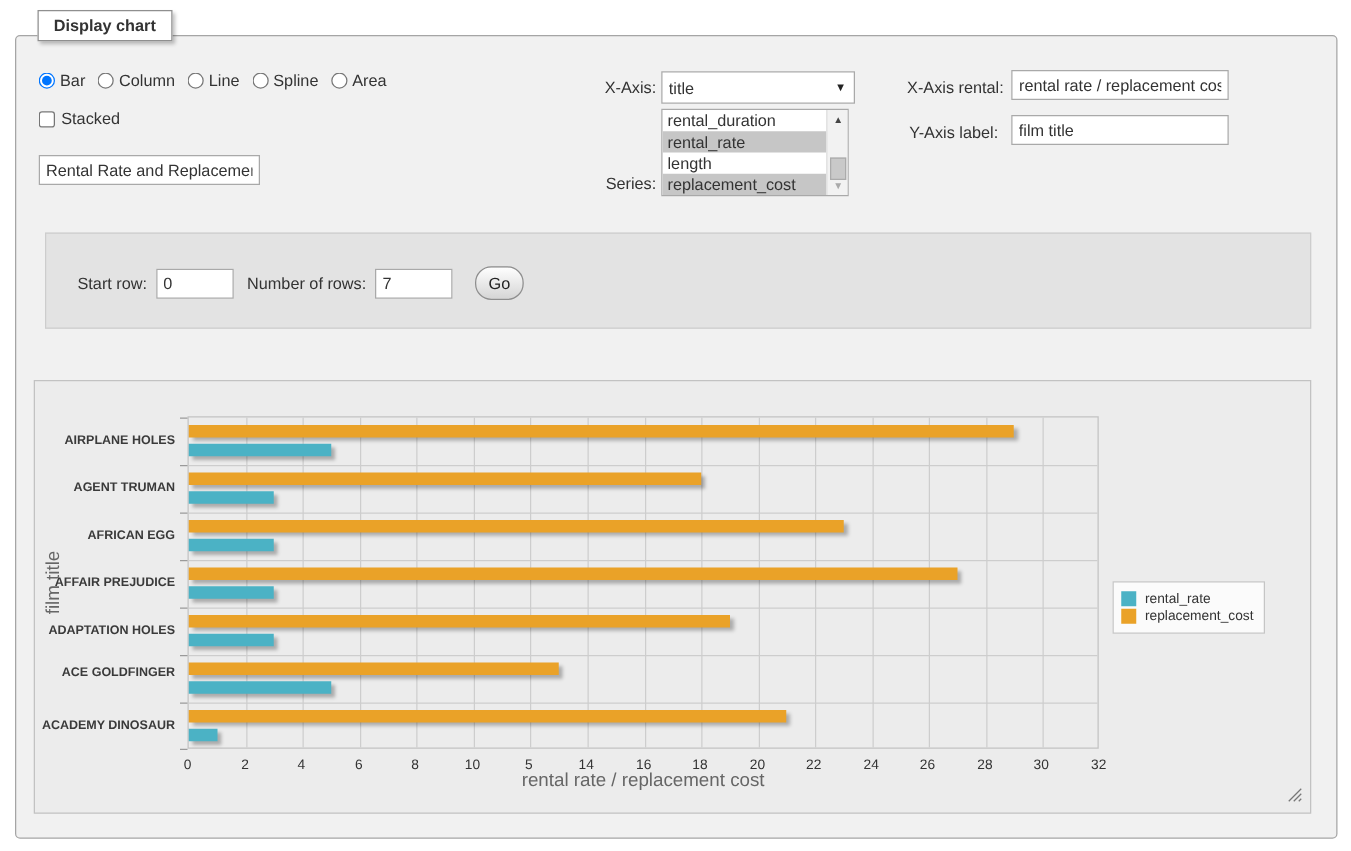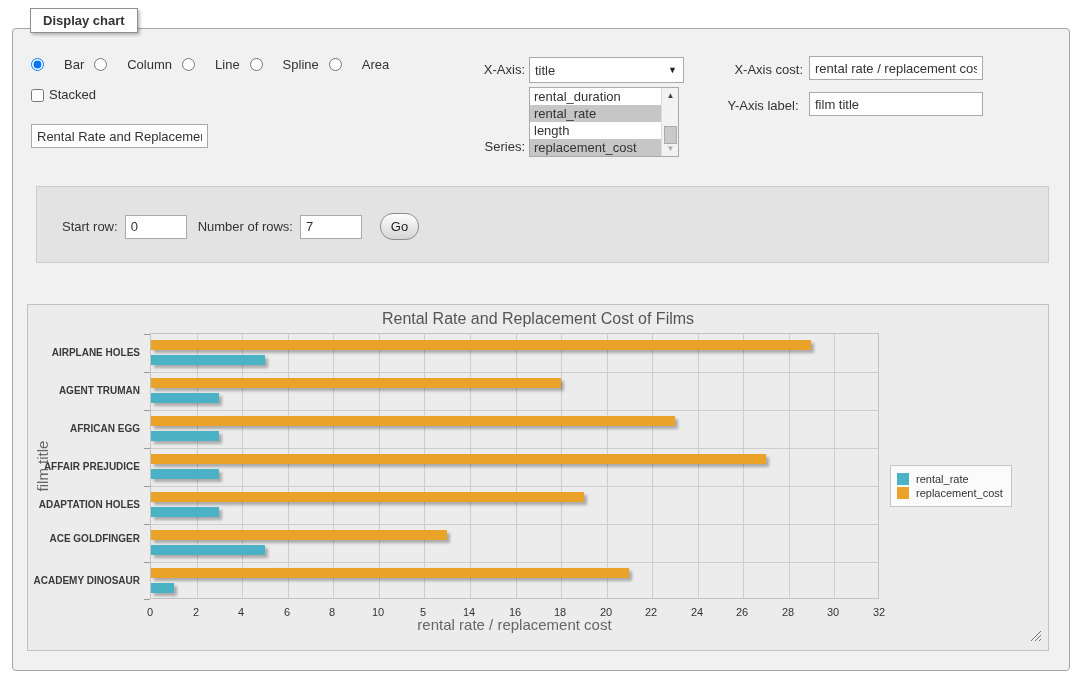--- a/index.html
+++ b/index.html
@@ -10,21 +10,21 @@
   
   .panel { position:absolute; left:12px; top:28px; width:1058px; height:643px;
            background:#f1f1f1; border:1px solid #a5a5a5; border-radius:4px; }
   .panel-legend { position:absolute; left:17px; top:-21px; background:#fff;
            border:1px solid #8f8f8f; padding:4px 12px; font-size:13px; font-weight:bold;
            color:#333; box-shadow:2px 2px 3px rgba(0,0,0,0.25); }
 
   
   .ctl-label { position:absolute; font-size:13px; color:#333; white-space:nowrap; }
   .radio-row { position:absolute; left:18px; top:28px; font-size:13px; display:flex; align-items:center; gap:2px; }
-  .radio-row label { display:flex; align-items:center; margin-right:8px; gap:20px;justify-content:center; }
+  .radio-row label { display:flex; align-items:center; margin-right:8px; gap:4px;justify-content:center; }
   .check-row { position:absolute; left:18px; top:58px; font-size:13px; display:flex; align-items:flex-end; gap:5px; }
   input[type=text] { border:1px solid #a9a9a9; background:#fff; font-family:"Liberation Sans",sans-serif;
            font-size:13px; color:#333; padding:2px 5px; height:24px; }
   .title-input { position:absolute; left:18px; top:95px; width:177px; }
 
   .sel-wrap { position:absolute; left:516px; top:28px; width:155px; height:26px; }
   .sel-wrap select { width:100%; height:100%; border:1px solid #a9a9a9; background:#fff;
            font-family:"Liberation Sans",sans-serif; font-size:13px; color:#333;
            appearance:none; -webkit-appearance:none; padding:2px 20px 2px 5px; border-radius:0; }
   .sel-arrow { position:absolute; right:7px; top:8px; font-size:9px; color:#222; pointer-events:none; }
@@ -128,38 +128,37 @@
           <div class="opt sel">replacement_cost</div>
         </div>
       <div class="sbar">
         <div class="arr up">▲</div>
         <div class="thumb"></div>
         <div class="arr dn">▼</div>
       </div>
     </div>
     <div class="ctl-label" style="left:440px; top:110px; width:72px; text-align:right;">Series:</div>
 
-    <div class="ctl-label" style="left:710px; top:33px; width:80px; text-align:right;">X-Axis cost:</div>
+    <div class="ctl-label" style="left:710px; top:33px; width:80px; text-align:right;">X-Axis rental:</div>
     <input type="text" class="axis-field-input" style="left: 796px; top: 27px;" value="rental rate / replacement cost">
 
     <div class="ctl-label" style="left:710px; top:69px; width:80px; text-align:center;">Y-Axis label:</div>
     <input type="text" class="axis-field-input" style="left: 796px; top: 63px;" value="film title">
 
     <div class="rows-box">
       <div class="inner">
         <span>Start row:</span>
         <input type="text" value="0" style="">
         <span style="margin-left:11px;">Number of rows:</span>
         <input type="text" value="7" style="">
         <button class="go-btn">Go</button>
       </div>
     </div>
 
     <div class="chart-box">
-      <div class="chart-title">Rental Rate and Replacement Cost of Films</div>
       <div class="plot" id="plot">
           <div class="vgrid" style="left: 45.5625px;"></div>
           <div class="vgrid" style="left: 91.125px;"></div>
           <div class="vgrid" style="left: 136.688px;"></div>
           <div class="vgrid" style="left: 182.25px;"></div>
           <div class="vgrid" style="left: 227.812px;"></div>
           <div class="vgrid" style="left: 273.375px;"></div>
           <div class="vgrid" style="left: 318.938px;"></div>
           <div class="vgrid" style="left: 364.5px;"></div>
           <div class="vgrid" style="left: 410.062px;"></div>

